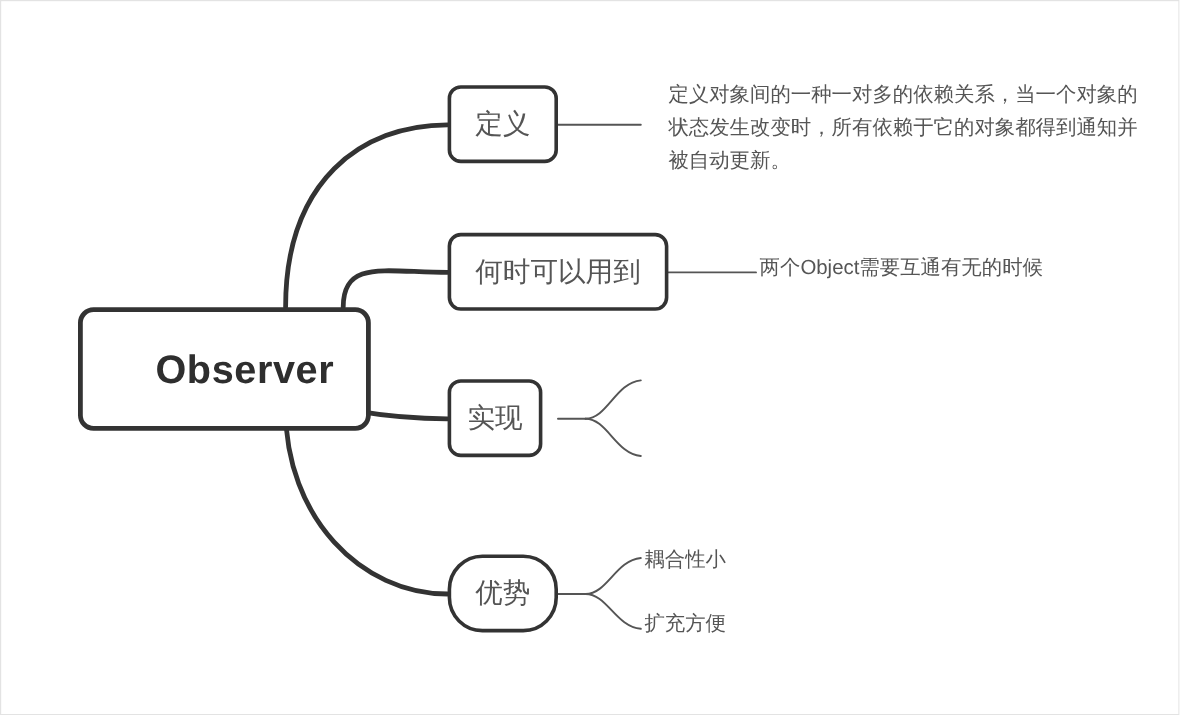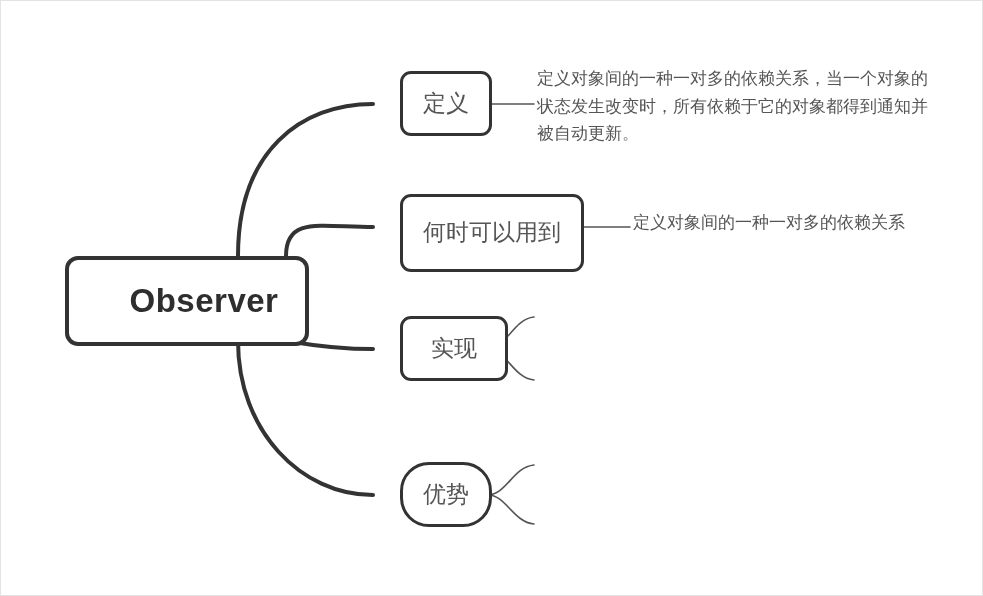--- a/index.html
+++ b/index.html
@@ -33,58 +33,57 @@
     background: #ffffff;
     display: flex;
     align-items: center;
     justify-content: center;
     text-align: center;
   }
   #root-node {
     left: 64px;
     top: 255px;
     width: 244px;
-    height: 90px;
+    height: 103px;
     border: 4px solid #333333;
     border-radius: 13px;
     z-index: 3;
     padding-left: 34px;
   }
   #root-node .node-label {
     font-size: 33px;
     font-weight: bold;
     color: #2e2e2e;
     letter-spacing: 0.5px;
   }
   .branch-node {
     border: 3px solid #333333;
     border-radius: 11px;
     z-index: 3;
-    margin-left: 27px;
   }
   .branch-node .node-label {
     font-size: 23px;
     color: #555555;
     line-height: 1.2;
     white-space: nowrap;
   }
   #branch-node-0 { left: 372px; top: 70px;  width: 92px;  height: 65px; }
-  #branch-node-1 { left: 372px; top: 193px; width: 184px; height: 78px; }
-  #branch-node-2 { left: 372px; top: 315px; width: 108px;  height: 65px; }
+  #branch-node-1 { left: 372px; top: 193px; width: 184px; height: 65px; }
+  #branch-node-2 { left: 372px; top: 315px; width: 79px;  height: 65px; }
   #branch-node-3 { left: 372px; top: 461px; width: 92px;  height: 65px; border-radius: 29px; }
 
   .leaf-text {
     position: absolute;
     font-size: 17px;
     color: #555555;
     line-height: 1.62;
     z-index: 2;
     box-sizing: border-box;
   }
-  #leaf-0-0 { left: 536px; top: 64px;  width: 396px; }
+  #leaf-0-0 { left: 556px; top: 64px;  width: 396px; }
   #leaf-1-0 { left: 632px; top: 208px; width: 320px; }
   #leaf-2-0 { left: 536px; top: 306px; width: 400px; }
   #leaf-2-1 { left: 536px; top: 348px; width: 396px; }
   #leaf-3-0 { left: 536px; top: 452px; width: 200px; }
   #leaf-3-1 { left: 536px; top: 505px; width: 200px; }
 </style>
 </head>
 <body>
 
 <div id="mindmap-canvas">
@@ -131,19 +130,21 @@
   <div class="node branch-node" id="branch-node-2">
     <span class="node-label">实现</span>
   </div>
 
   <div class="node branch-node" id="branch-node-3">
     <span class="node-label">优势</span>
   </div>
 
   <div class="leaf-text" id="leaf-0-0">定义对象间的一种一对多的依赖关系，当一个对象的状态发生改变时，所有依赖于它的对象都得到通知并被自动更新。</div>
 
-  <div class="leaf-text" id="leaf-1-0">定义对象间的一种一对多的依赖关系</div>
+  <div class="leaf-text" id="leaf-1-0">两个Object需要互通有无的时候</div>
 
 
 
+  <div class="leaf-text" id="leaf-3-0">耦合性小</div>
 
+  <div class="leaf-text" id="leaf-3-1">扩充方便</div>
 
 </div>
 
 </body></html>

